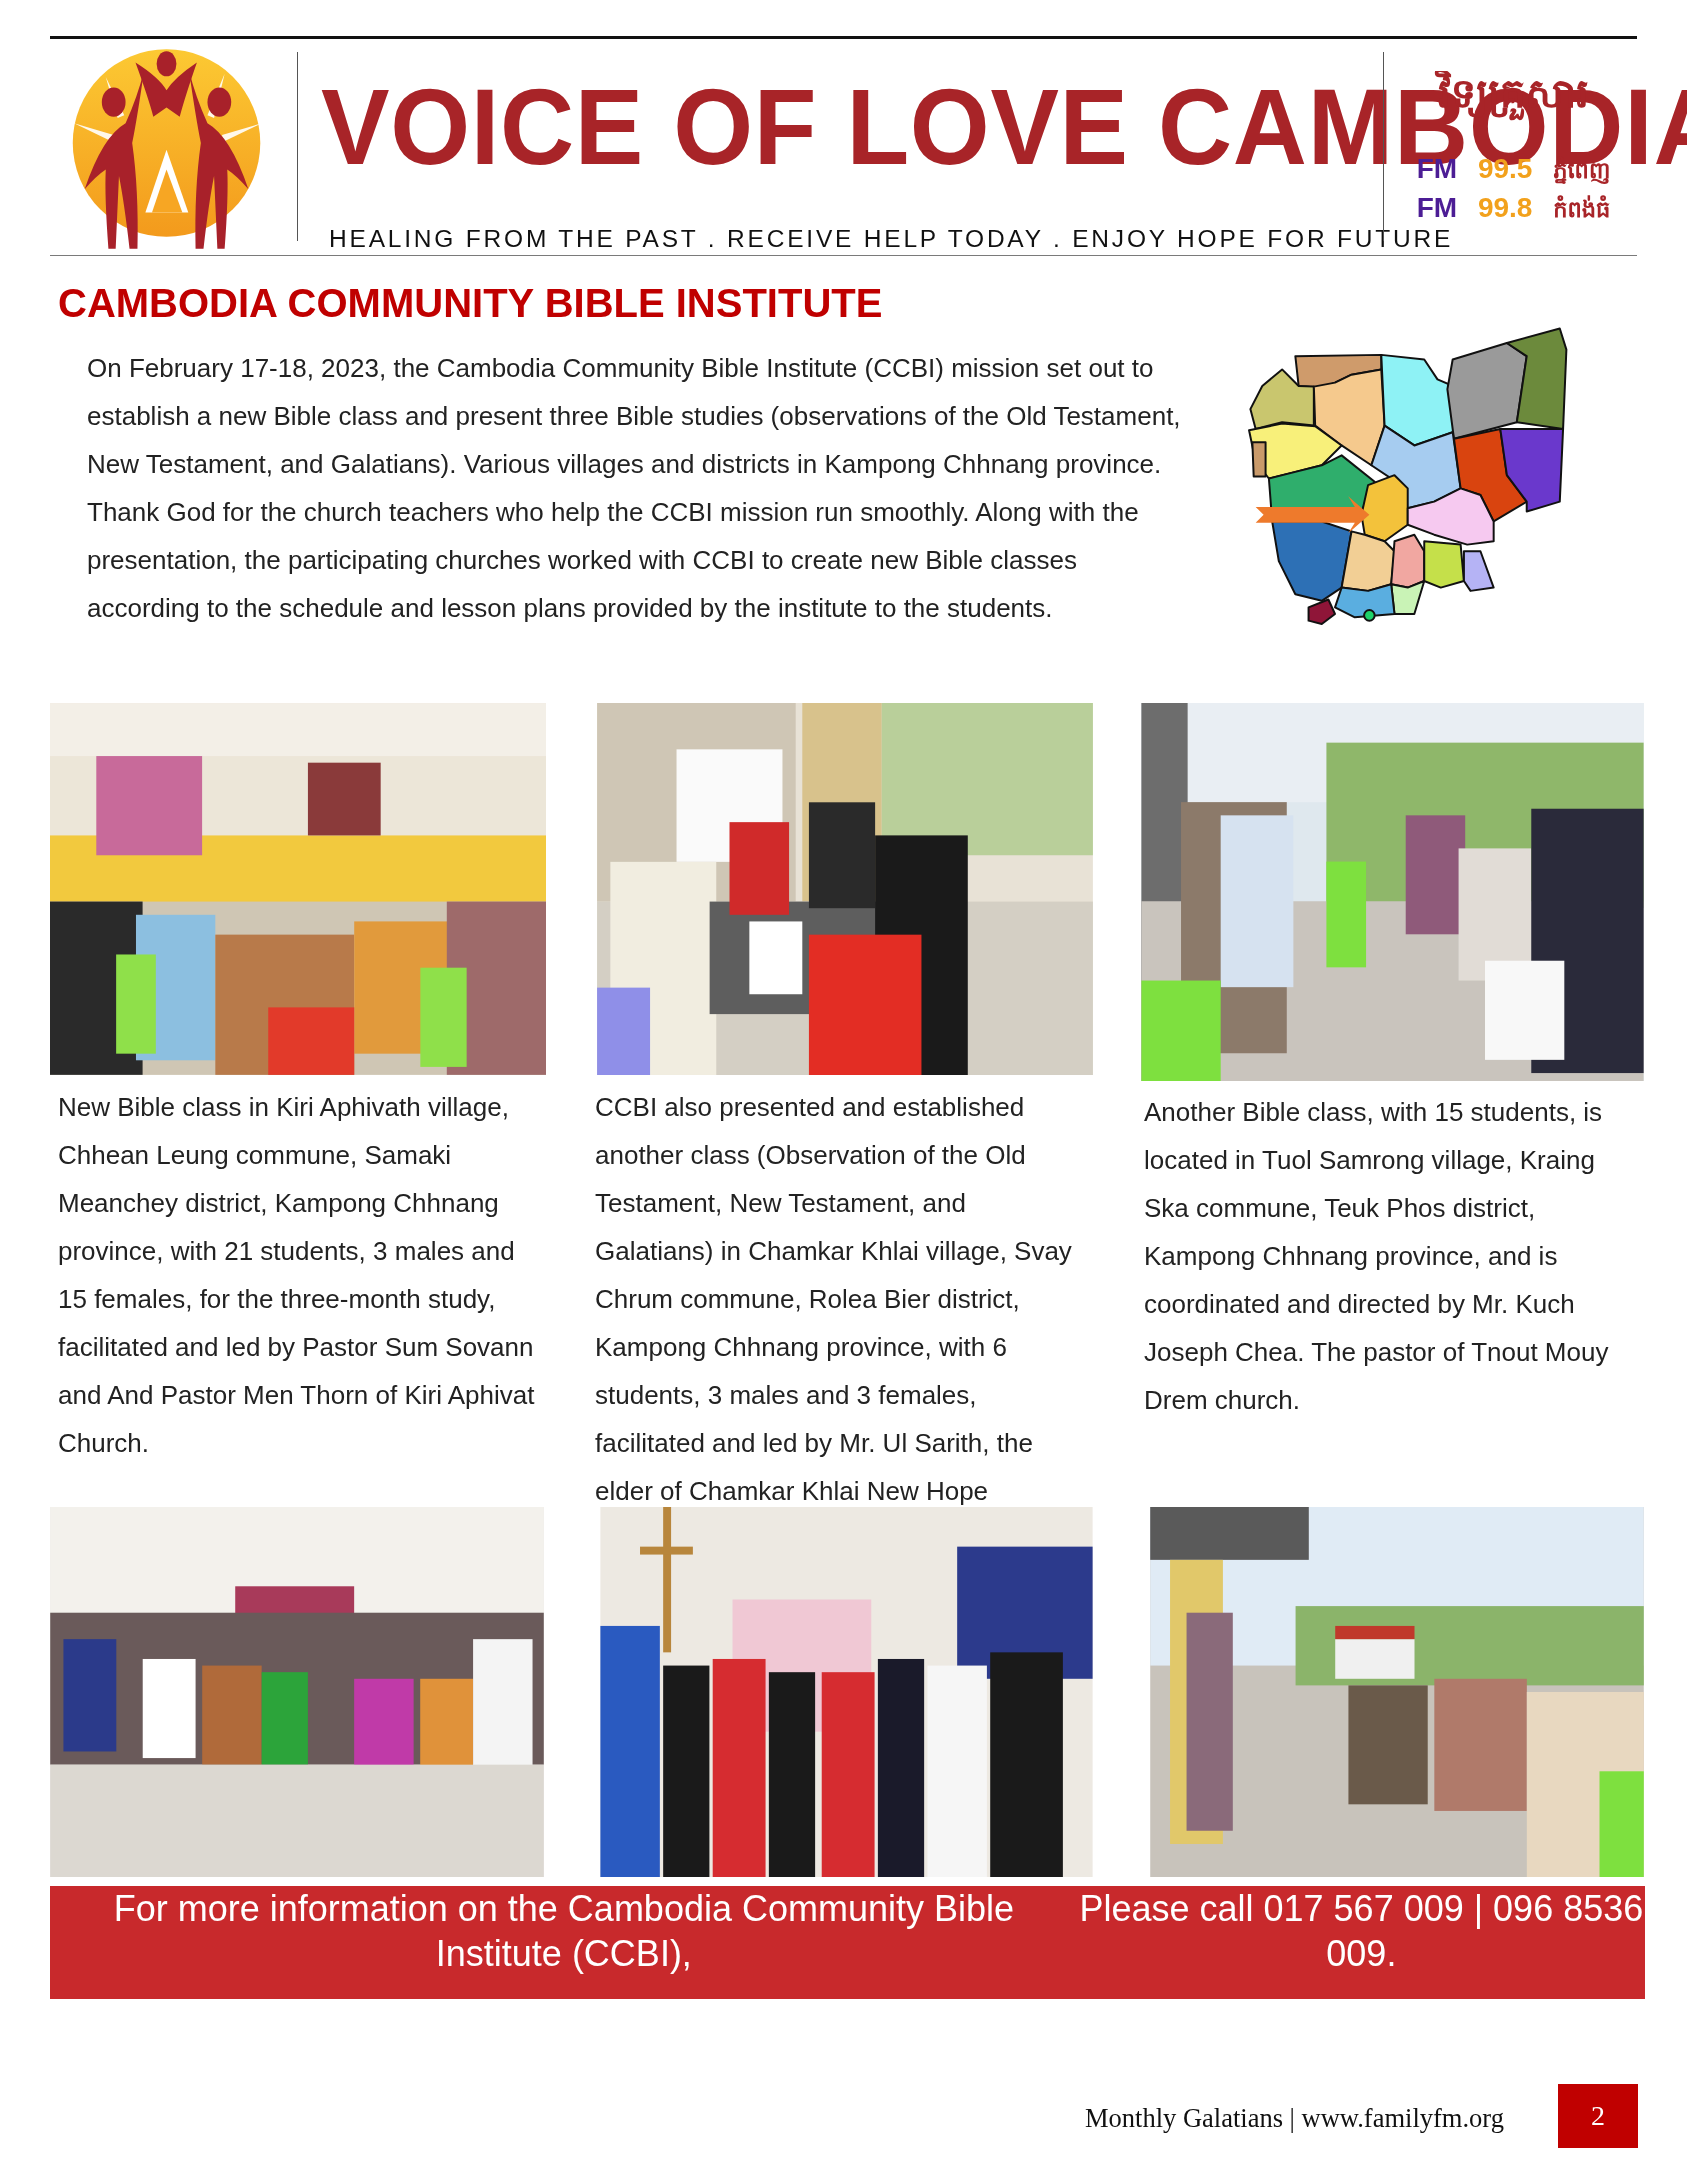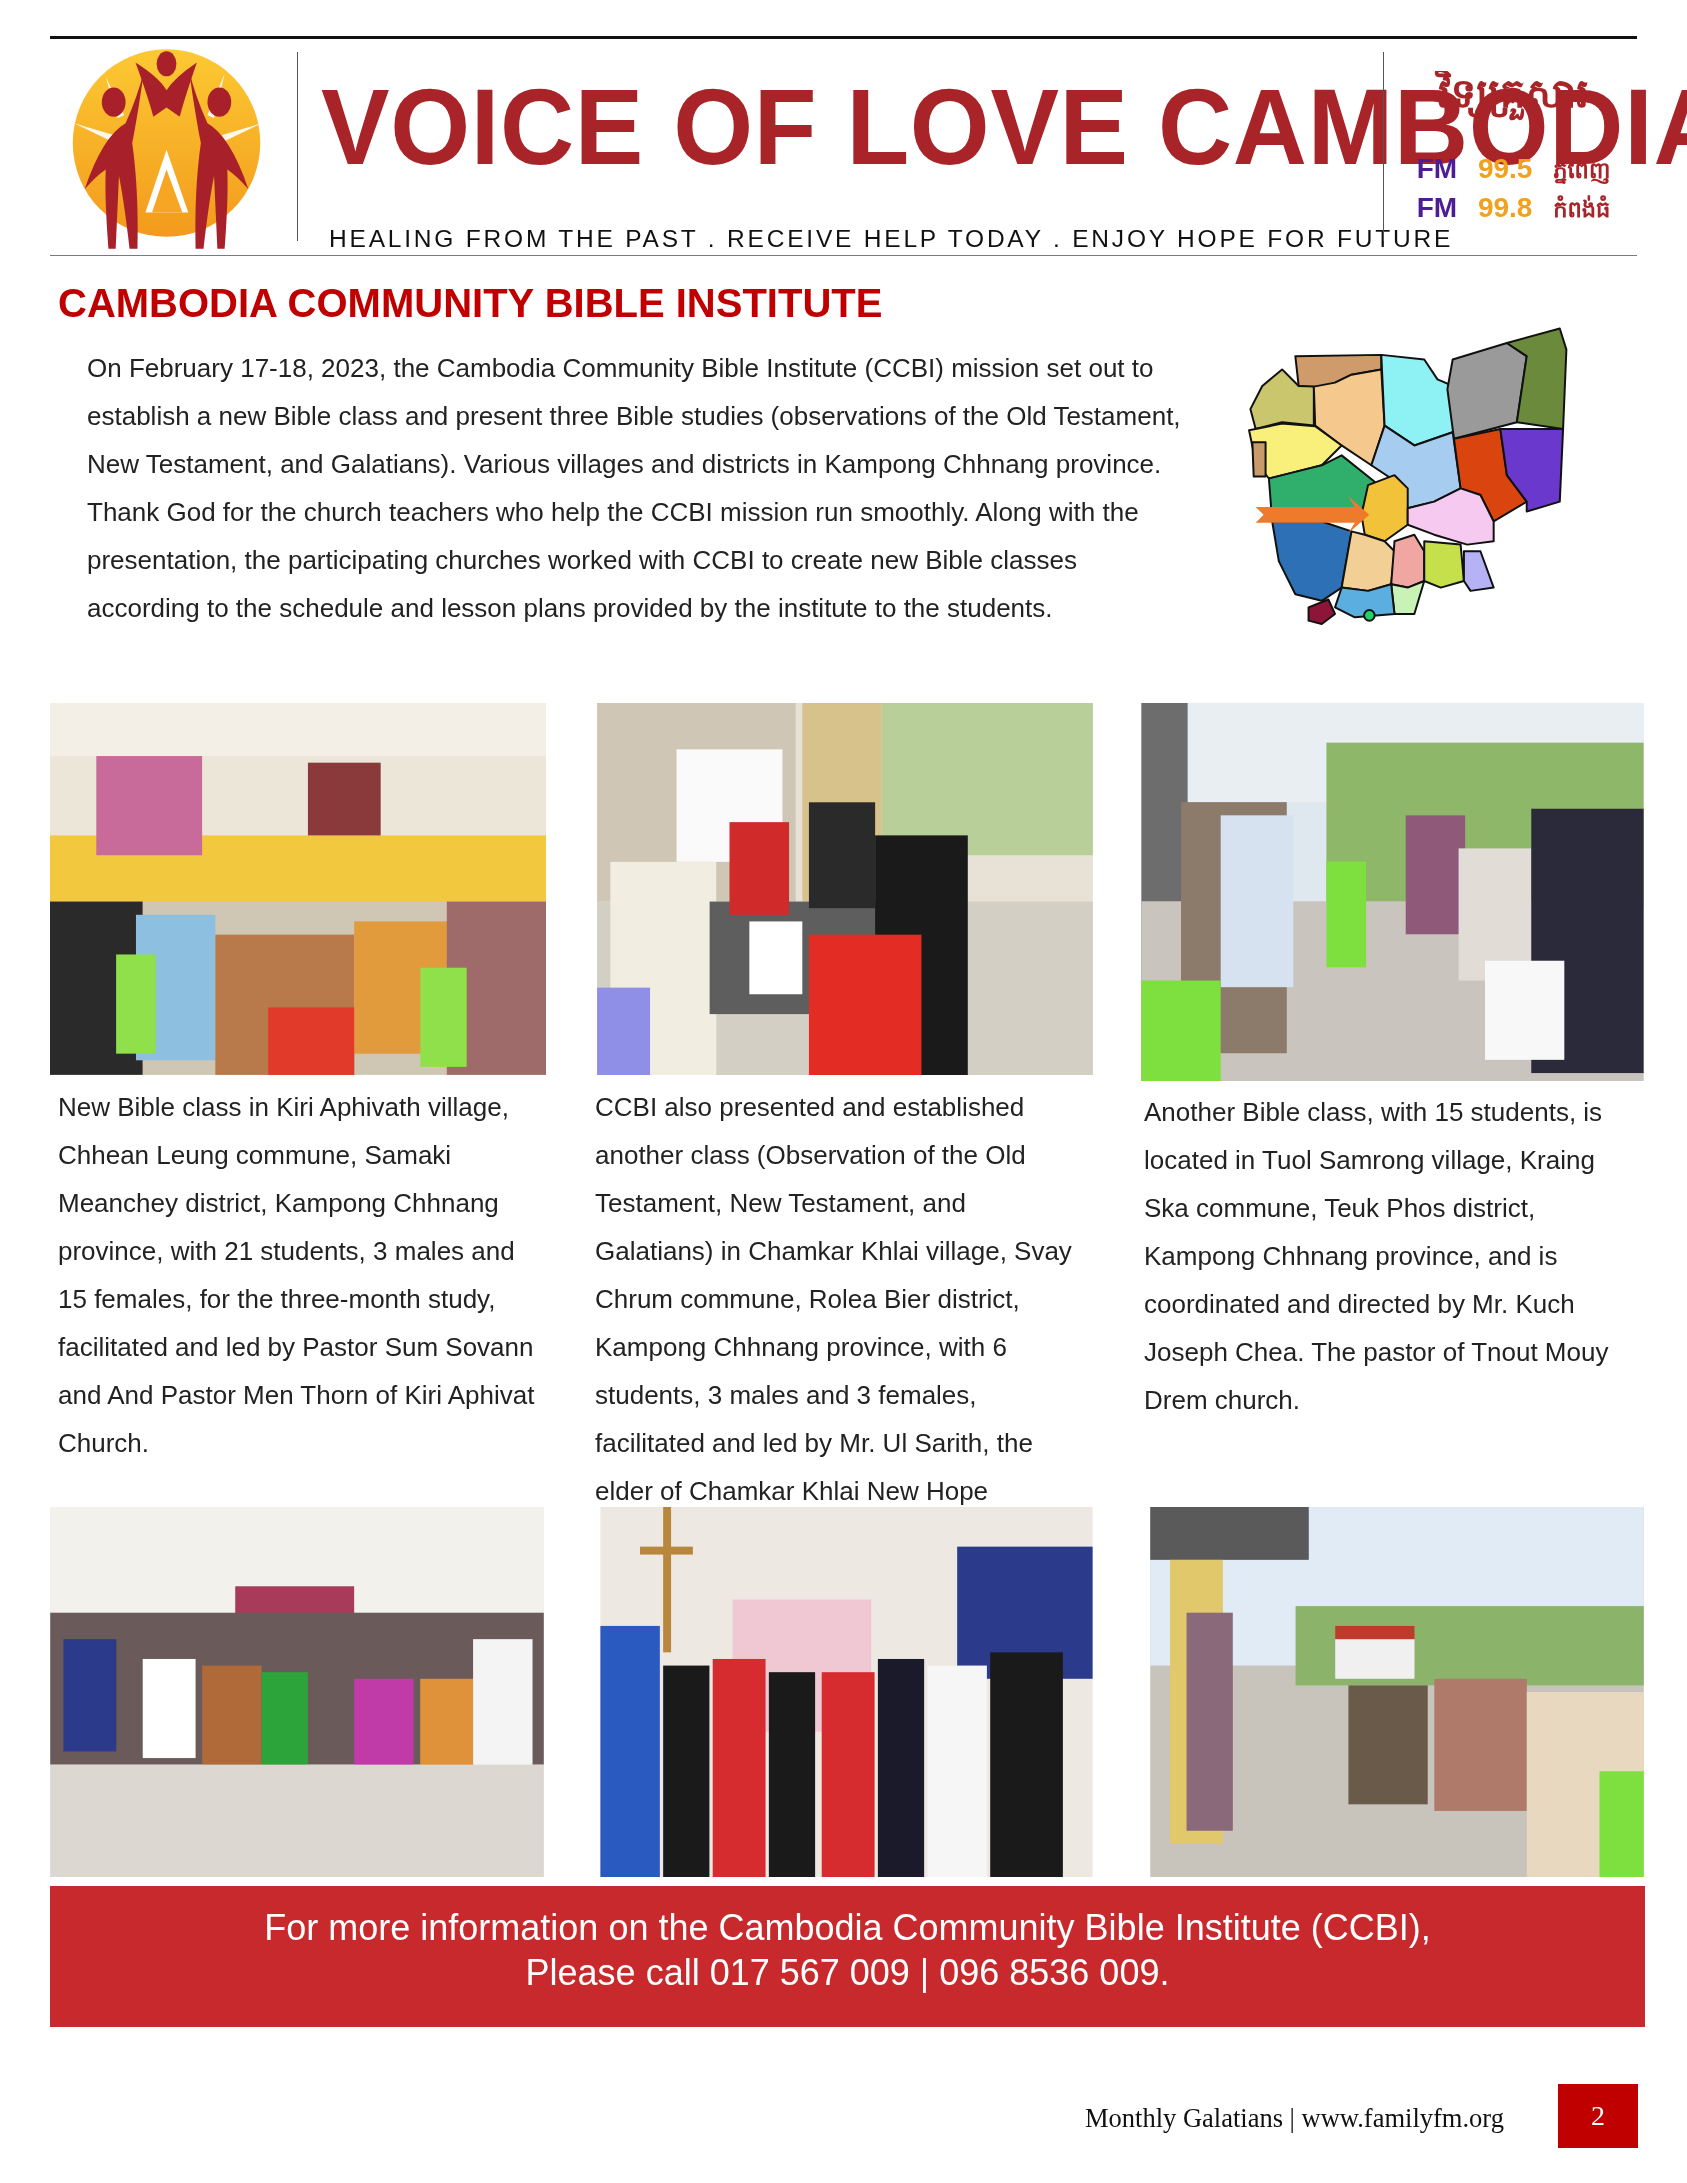--- a/index.html
+++ b/index.html
@@ -15,21 +15,21 @@
   .station-khmer { font-family:"DejaVu Serif", serif; font-weight:700; font-size:40px; color:#a82428; line-height:1.1; height:79px; overflow:hidden; }
   .fm-line { font-weight:700; font-size:28px; line-height:38px; white-space:nowrap; }
   .fm { color:#4c1d95; }
   .freq { color:#f2a11c; margin:0 13px; }
   .city { color:#a82428; font-family:"DejaVu Sans", sans-serif; font-size:22.5px; }
   .heading { left:58px; top:281px; font-weight:700; font-size:40px; color:#c00000; white-space:nowrap; }
   .intro { left:58px; top:344px; width:1098px; font-size:26px; line-height:48px; color:#222;margin-left:29px; }
   .map { left:1216px; top:323px; width:357px; height:311px; }
   .photo { overflow:hidden; }
   .caption { font-size:26px; line-height:48px; color:#222; }
-  .banner { left:50px; top:1886px; width:1595px; height:141px; background:#c8292c; color:#fff; text-align:center; font-size:36px; line-height:45px; display:flex; flex-direction:column; justify-content:center; padding-bottom:13.2px; box-sizing:border-box; }
+  .banner { left:50px; top:1886px; width:1595px; height:113px; background:#c8292c; color:#fff; text-align:center; font-size:36px; line-height:45px; display:flex; flex-direction:row; justify-content:center; padding-bottom:13.2px; box-sizing:border-box; }
   .footer-text { left:1085px; top:2103px; font-family:"Liberation Serif", serif; font-size:26.5px; color:#111; white-space:nowrap; }
   .page-box { left:1558px; top:2084px; width:80px; height:64px; background:#c00000; color:#fff; font-family:"Liberation Serif", serif; font-size:28px; display:flex; align-items:center; justify-content:center; }
 </style>
 </head>
 <body>
 
 <div class="abs rule-top"></div>
 
 <div class="abs logo">
   <svg width="205" height="208" viewBox="0 0 310 315">

